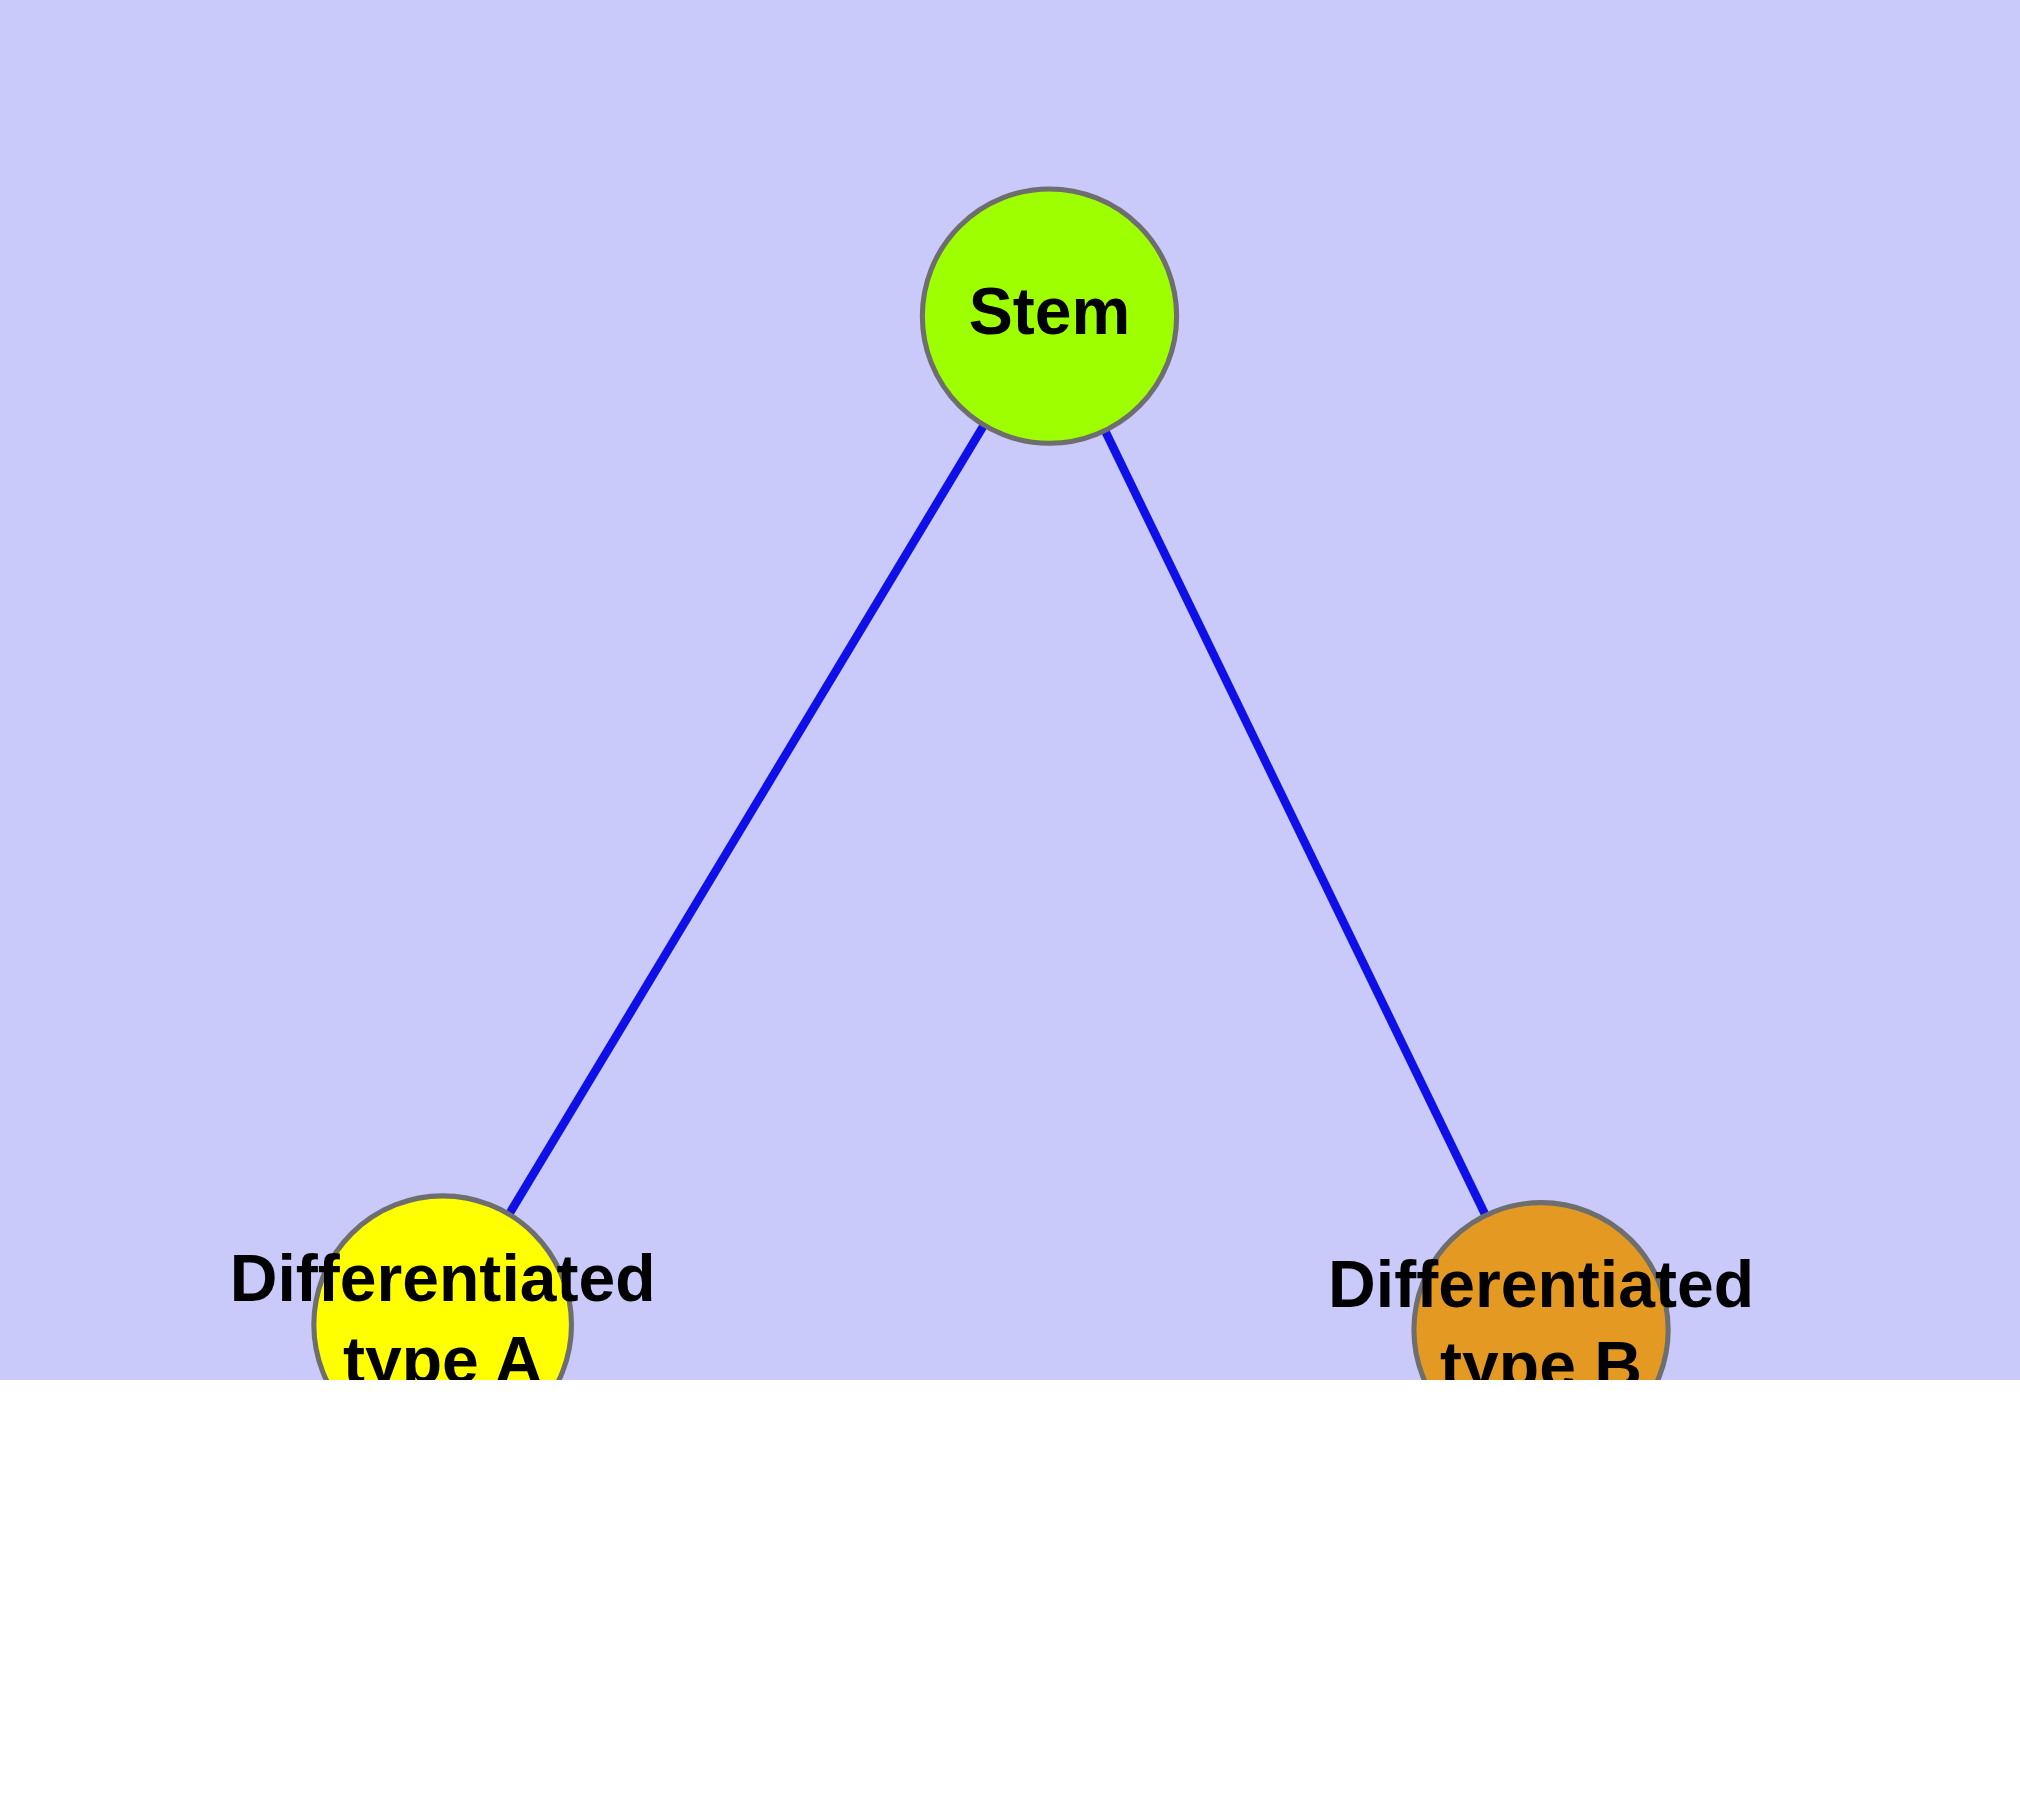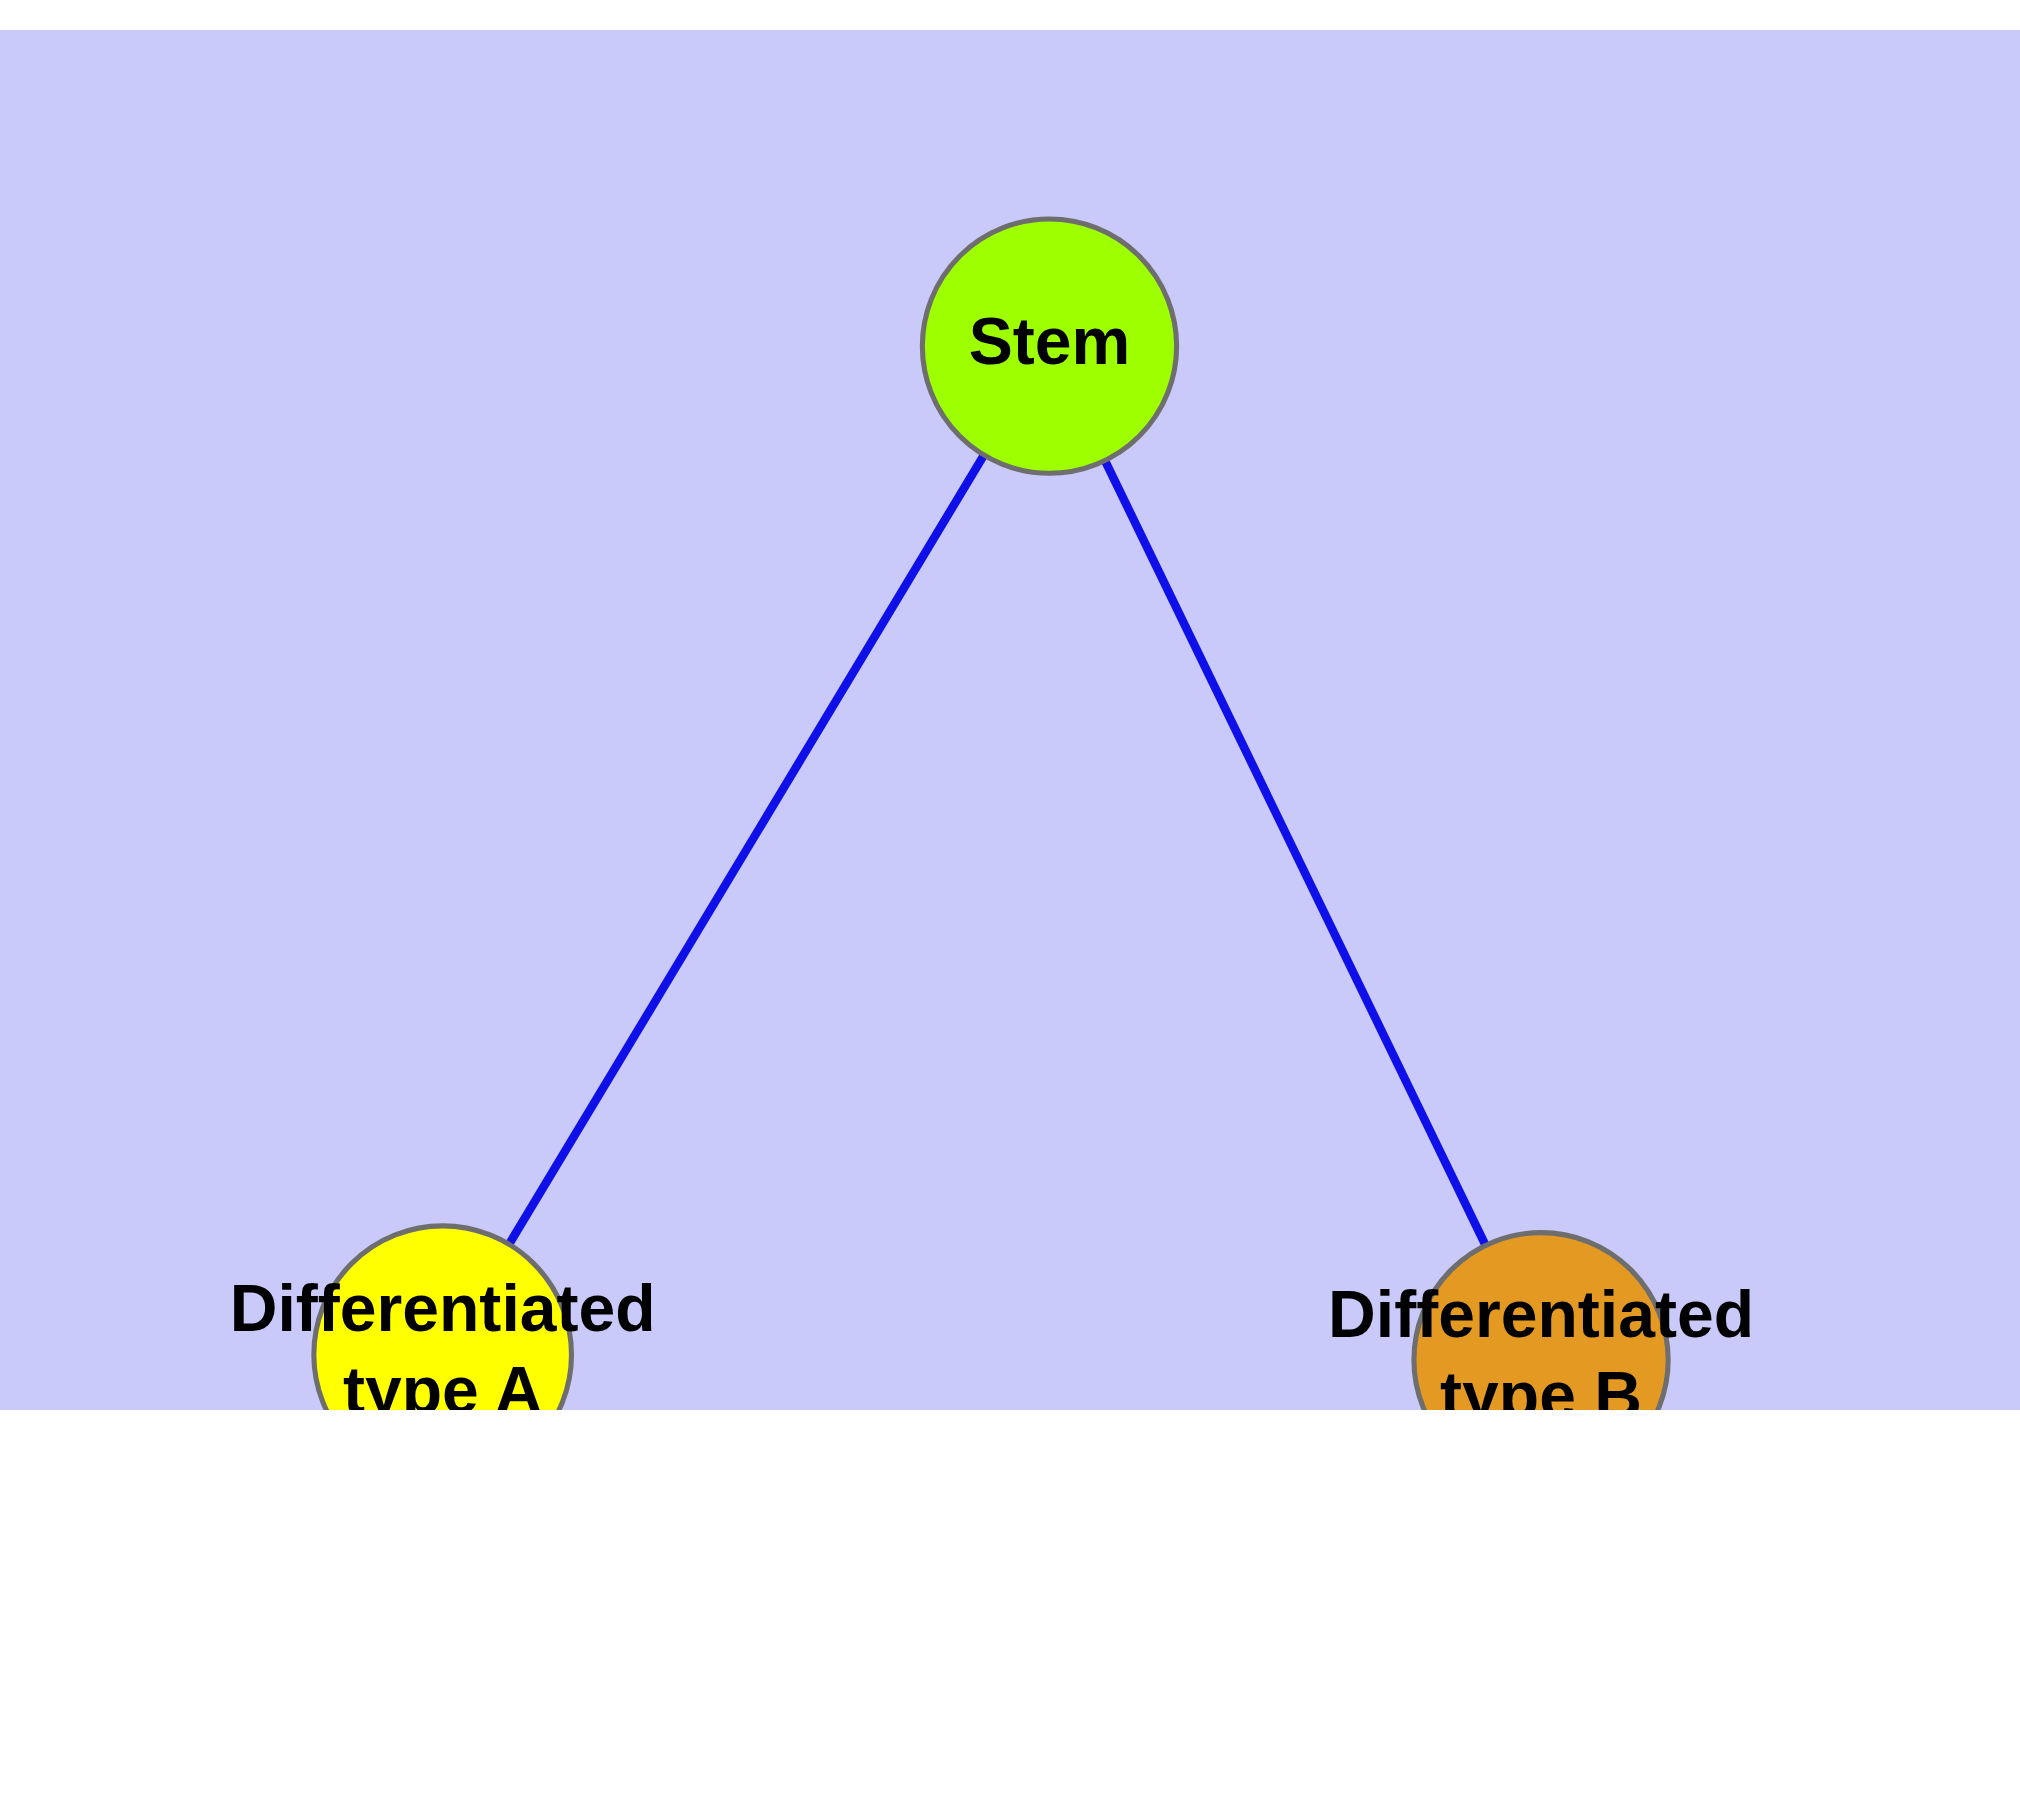--- a/index.html
+++ b/index.html
@@ -38,21 +38,21 @@
   .node-label-root {
     font-size: 78px;
   }
   .node-label-leaf {
     font-size: 78px;
   }
 </style>
 </head>
 <body>
 
-<div id="canvas" style="width: 2021px; height: 1380px; margin-top: 30px;">
+<div id="canvas" style="width: 2021px; height: 1380px;">
   <div id="plot-background" style="background: rgb(201, 201, 250);"></div>
 
   <svg id="graph-svg" viewBox="0 0 2384 2138">
     <g id="edge-layer">
         <line x1="1238" y1="373" x2="522" y2="1563" stroke="#0f10e8" stroke-width="10" stroke-linecap="butt"></line>
         <line x1="1238" y1="373" x2="1818" y2="1569" stroke="#0f10e8" stroke-width="10" stroke-linecap="butt"></line>
       </g>
     <g id="node-layer">
         <g>
           <circle cx="1238" cy="373" r="150" fill="#9eff00" stroke="#6e6e6e" stroke-width="6"></circle>

